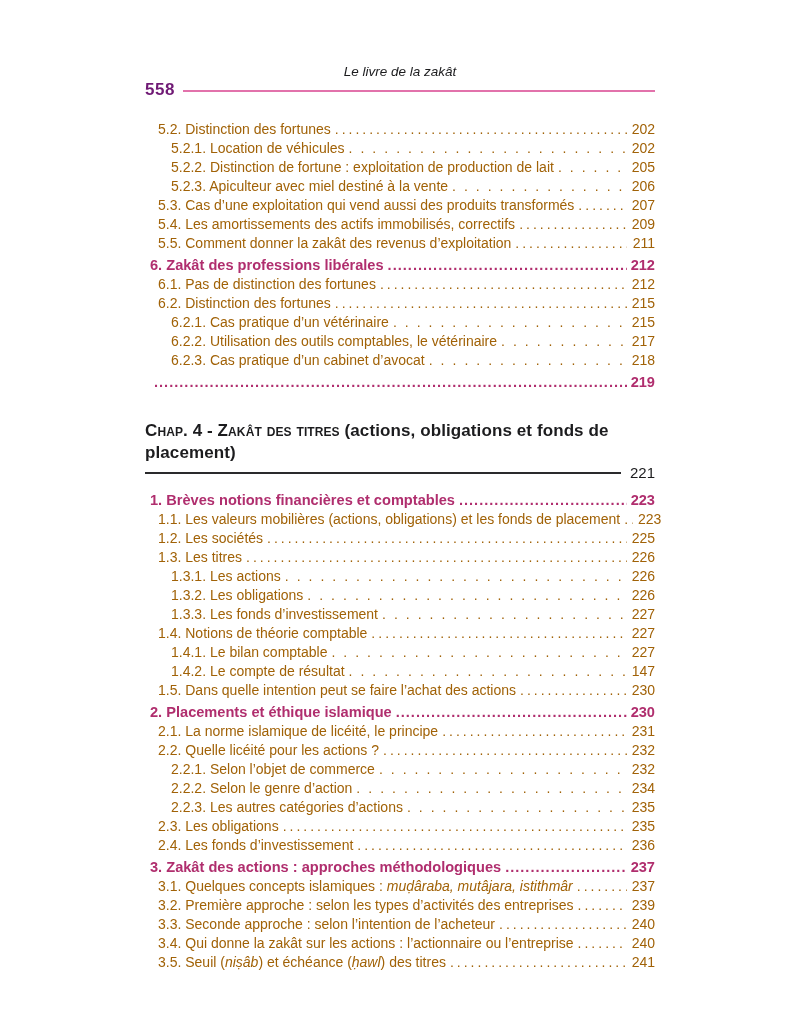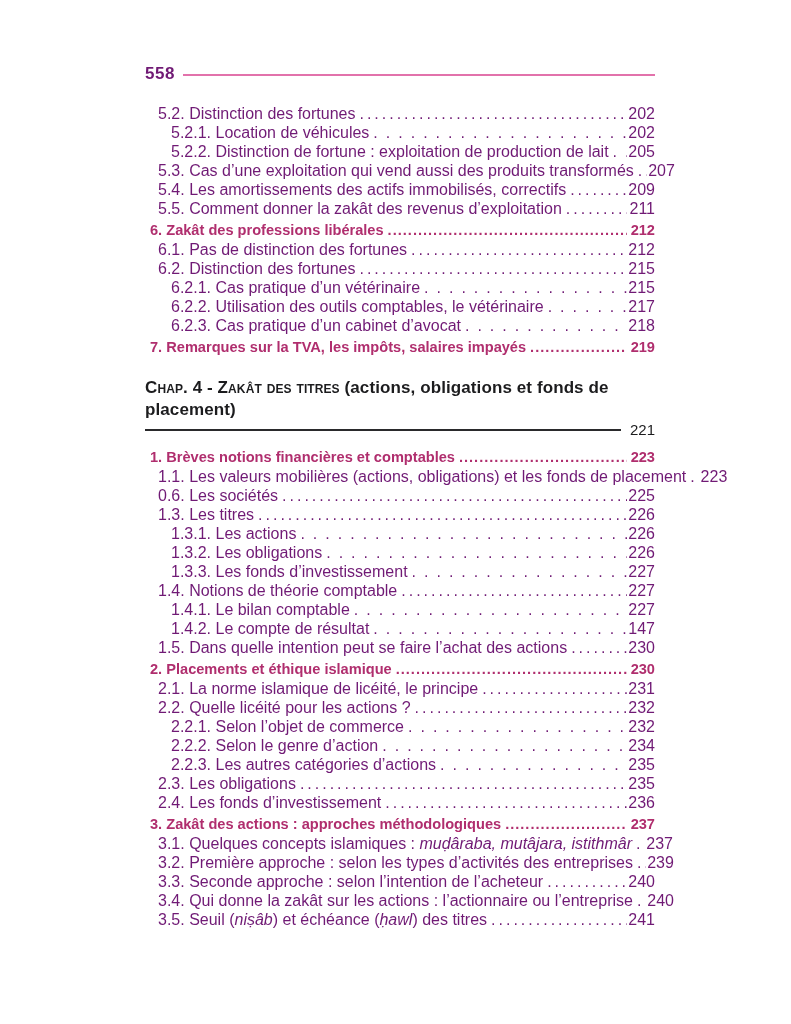--- a/index.html
+++ b/index.html
@@ -39,23 +39,23 @@
     height: 0;
     border-bottom: 2px solid #e272ab;
     margin-top: 2px;
   }
 
   
   .toc { margin-top: 20px; }
   .toc-row {
     display: flex;
     align-items: baseline;
-    font-size: 16px;
+    font-size: 14px;
     line-height: 19px;
-    color: #701a75;
+    color: #a16207;
   }
   .toc-row.lv1 { padding-left: 5px; justify-content: center; }
   .toc-row.lv2 { padding-left: 13px; }
   .toc-row.lv3 { padding-left: 26px; }
   .toc-row.accent {
     color: var(--accent);
     font-weight: bold;
     font-size: 14.6px;
     margin-top: 3px;
   }
@@ -74,21 +74,21 @@
   .lv2 .dots::after, .lv1 .dots::after { letter-spacing: 3px; }
   .lv3 .dots::after { letter-spacing: 8px; }
   .accent .dots::after { letter-spacing: 1px; }
   .pg {
     white-space: nowrap;
     min-width: 28px;
     text-align: right;
   }
 
   
-  .chapter-heading { margin: 20px 0 9px 0; }
+  .chapter-heading { margin: 28px 0 9px 0; }
   .ch-line1 {
     font-weight: bold;
     font-size: 17px;
     line-height: 22px;
     color: #1c1c1e;
     letter-spacing: 0.1px;
   }
   .ch-smallcaps { font-variant: small-caps; }
   .ch-line2 { display: flex; align-items: baseline; }
   .ch-rule {
@@ -103,20 +103,21 @@
     line-height: 18px;
     color: #1c1c1e;
   }
 </style>
 </head>
 <body>
 
 <div class="page">
 
   <header class="page-header">
+    <div class="running-title">Le livre de la zakât</div>
     <div class="rule-row">
       <span class="folio">558</span>
       <div class="header-rule"></div>
     </div>
   </header>
 
   <main class="toc">
 
     <div id="toc-top">
         <div class="toc-row lv2">
@@ -127,20 +128,25 @@
         <div class="toc-row lv3">
           <span class="toc-label"><span>5.2.1. Location de véhicules</span></span>
           <span class="dots"></span>
           <span class="pg">202</span>
         </div>
         <div class="toc-row lv3">
           <span class="toc-label"><span>5.2.2. Distinction de fortune : exploitation de production de lait</span></span>
           <span class="dots"></span>
           <span class="pg">205</span>
         </div>
+        <div class="toc-row lv3">
+          <span class="toc-label"><span>5.2.3. Apiculteur avec miel destiné à la vente</span></span>
+          <span class="dots"></span>
+          <span class="pg">206</span>
+        </div>
         <div class="toc-row lv2">
           <span class="toc-label"><span>5.3. Cas d’une exploitation qui vend aussi des produits transformés</span></span>
           <span class="dots"></span>
           <span class="pg">207</span>
         </div>
         <div class="toc-row lv2">
           <span class="toc-label"><span>5.4. Les amortissements des actifs immobilisés, correctifs</span></span>
           <span class="dots"></span>
           <span class="pg">209</span>
         </div>
@@ -173,21 +179,20 @@
           <span class="toc-label"><span>6.2.2. Utilisation des outils comptables, le vétérinaire</span></span>
           <span class="dots"></span>
           <span class="pg">217</span>
         </div>
         <div class="toc-row lv3">
           <span class="toc-label"><span>6.2.3. Cas pratique d’un cabinet d’avocat</span></span>
           <span class="dots"></span>
           <span class="pg">218</span>
         </div>
         <div class="toc-row lv1 accent">
-          <span class="toc-label"><span>7. Remarques sur la TVA, les impôts, salaires impayés</span></span>
           <span class="dots"></span>
           <span class="pg">219</span>
         </div>
       </div>
 
     <div class="chapter-heading">
       <div class="ch-line1">
         <span class="ch-smallcaps">Chap. 4 - Zakât des titres</span><span> (actions, obligations et fonds de placement)</span>
       </div>
       <div class="ch-line2">
@@ -201,21 +206,21 @@
           <span class="toc-label"><span>1. Brèves notions financières et comptables</span></span>
           <span class="dots"></span>
           <span class="pg">223</span>
         </div>
         <div class="toc-row lv2">
           <span class="toc-label"><span>1.1. Les valeurs mobilières (actions, obligations) et les fonds de placement</span></span>
           <span class="dots"></span>
           <span class="pg">223</span>
         </div>
         <div class="toc-row lv2">
-          <span class="toc-label"><span>0.6. Les sociétés</span></span>
+          <span class="toc-label"><span>1.2. Les sociétés</span></span>
           <span class="dots"></span>
           <span class="pg">225</span>
         </div>
         <div class="toc-row lv2">
           <span class="toc-label"><span>1.3. Les titres</span></span>
           <span class="dots"></span>
           <span class="pg">226</span>
         </div>
         <div class="toc-row lv3">
           <span class="toc-label"><span>1.3.1. Les actions</span></span>

